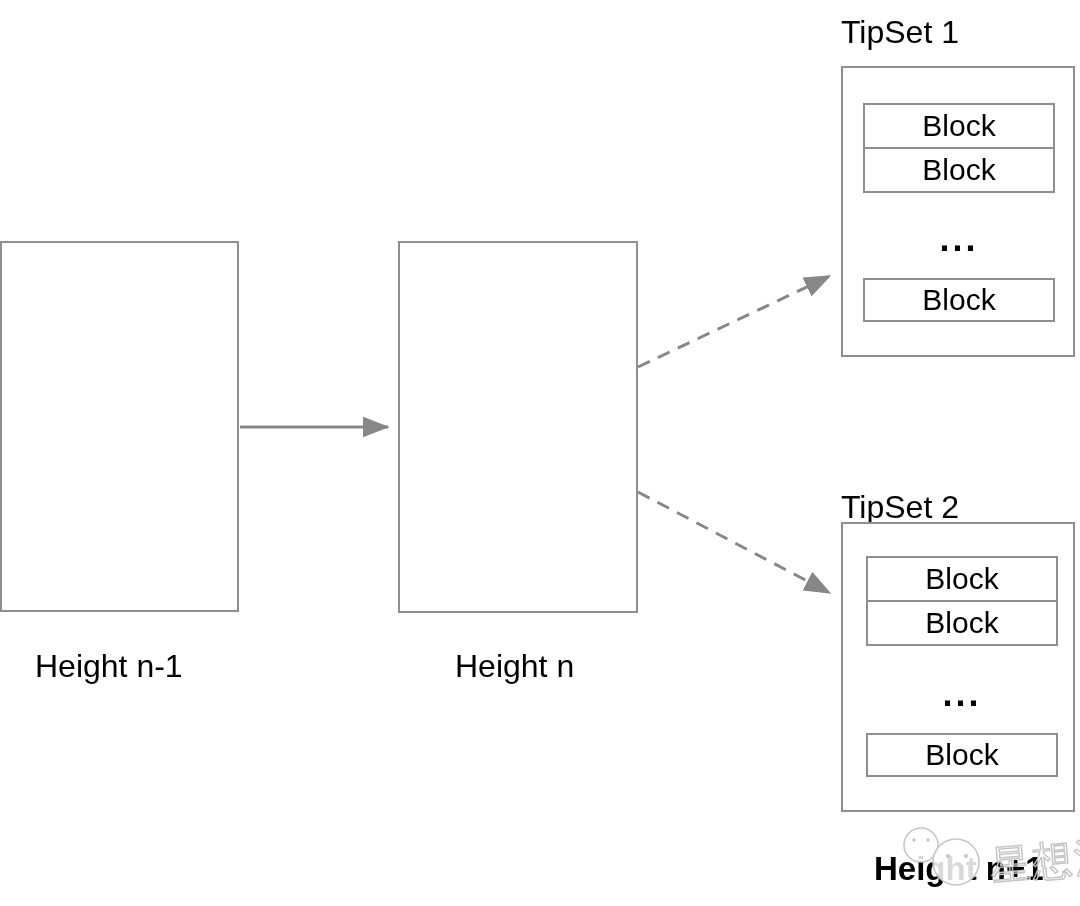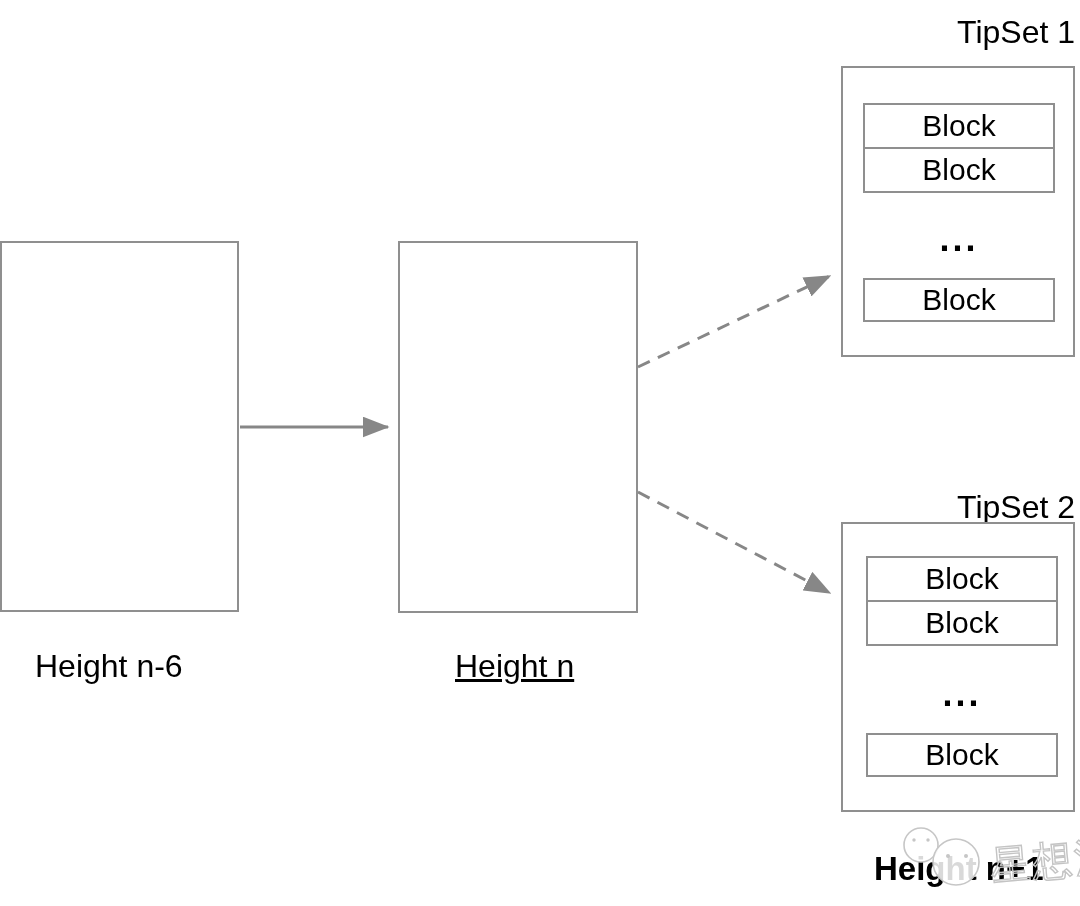--- a/index.html
+++ b/index.html
@@ -29,37 +29,37 @@
   
   .height-label {
     position: absolute;
     color: #000000;
     font-size: 32px;
     line-height: 1.15;
     white-space: nowrap;
     z-index: 2;
   }
   #label-height-n-1 { left: 35px;  top: 648px; }
-  #label-height-n   { left: 455px; top: 648px; text-decoration: underline; }
+  #label-height-n   { left: 455px; top: 648px; }
   #label-height-n-plus-1 { left: 874px; top: 850px; font-size: 33px; font-weight: bold; }
 
   
   .tipset-box {
     position: absolute;
     border: 2px solid #8f8f8f;
     background: #ffffff;
     box-sizing: border-box;
   }
   #tipset1-box { left: 841px; top: 66px;  width: 234px; height: 291px; }
   #tipset2-box { left: 841px; top: 522px; width: 234px; height: 290px; }
 
   .tipset-title {
     position: absolute;
     width: 234px;
-    text-align: right;
+    text-align: left;
     color: #000000;
     font-size: 32px;
     white-space: nowrap;
   }
   #tipset1-title { left: 841px; top: 14px; }
   #tipset2-title { left: 841px; top: 489px; }
 
   
   .block-stack {
     position: absolute;
@@ -135,21 +135,21 @@
       </marker>
     </defs>
     <line x1="240" y1="427" x2="388" y2="427" stroke="#878787" stroke-width="3" marker-end="url(#head)"></line>
     <line x1="638" y1="367" x2="830" y2="276" stroke="#878787" stroke-width="3" stroke-dasharray="13 9" marker-end="url(#head)"></line>
     <line x1="638" y1="492" x2="830" y2="593" stroke="#878787" stroke-width="3" stroke-dasharray="13 9" marker-end="url(#head)"></line>
   </svg>
 
   <div id="node-height-n-1" class="height-node"></div>
   <div id="node-height-n" class="height-node"></div>
 
-  <div id="label-height-n-1" class="height-label">Height n-6</div>
+  <div id="label-height-n-1" class="height-label">Height n-1</div>
   <div id="label-height-n" class="height-label">Height n</div>
 
   <div id="tipset1-title" class="tipset-title">TipSet 1</div>
   <div id="tipset1-box" class="tipset-box"></div>
   <div id="tipset1-stack" class="block-stack">
     <div class="block-row">Block</div>
     <div class="block-row">Block</div>
   </div>
   <div id="tipset1-ellipsis" class="ellipsis">...</div>
   <div id="tipset1-block-bottom" class="block-single">Block</div>

